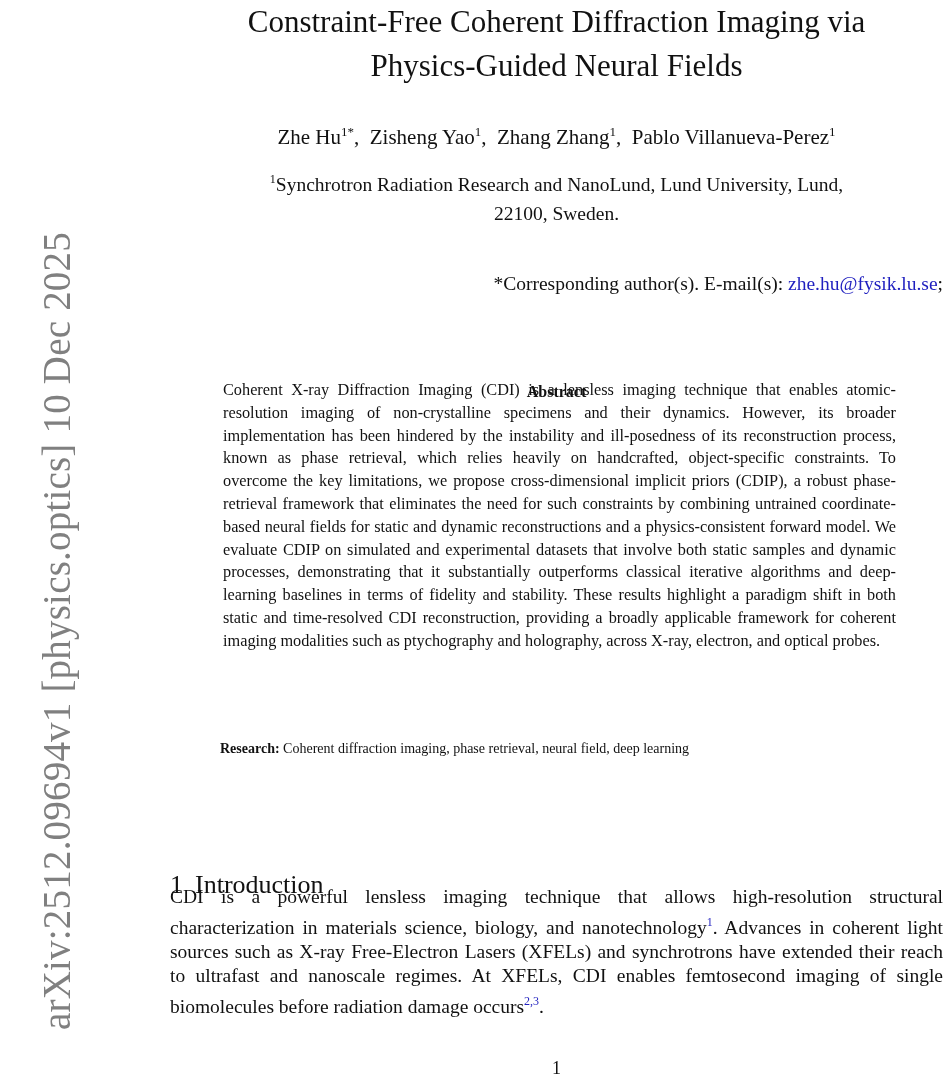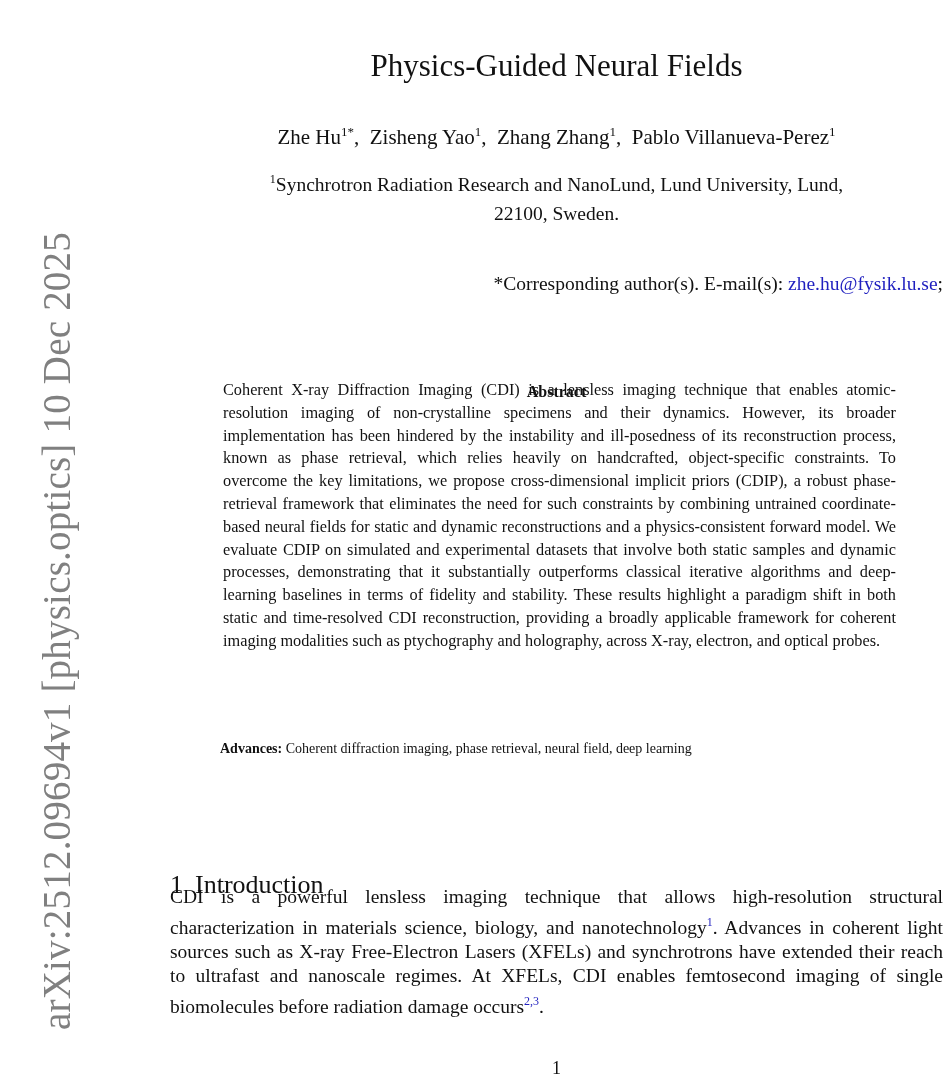--- a/index.html
+++ b/index.html
@@ -65,21 +65,21 @@
     }
   </style>
 </head>
 <body>
 
 <div class="sidebar">
   <div class="sidebar-text">arXiv:2512.09694v1  [physics.optics]  10 Dec 2025</div>
 </div>
 
 <h1 class="title">
-  <br>
+  <span>Constraint-Free Coherent Diffraction Imaging via</span><br>
   <span>Physics-Guided Neural Fields</span>
 </h1>
 
 <div class="authors">
   <span><span>Zhe Hu</span><sup>1*</sup></span>,&nbsp;
   <span><span>Zisheng Yao</span><sup>1</sup></span>,&nbsp;
   <span><span>Zhang Zhang</span><sup>1</sup></span>,&nbsp;
   <span><span>Pablo Villanueva-Perez</span><sup>1</sup></span>
 </div>
 
@@ -89,21 +89,21 @@
 </div>
 
 <div class="corresp">
   <span>*Corresponding author(s). E-mail(s): </span><a class="link">zhe.hu@fysik.lu.se</a><span>;</span>
 </div>
 
 <div class="abstract-heading">Abstract</div>
 <p class="abstract-body">Coherent X-ray Diffraction Imaging (CDI) is a lensless imaging technique that enables atomic-resolution imaging of non-crystalline specimens and their dynam­ics. However, its broader implementation has been hindered by the instability and ill-posedness of its reconstruction process, known as phase retrieval, which relies heavily on handcrafted, object-specific constraints. To overcome the key limitations, we propose cross-dimensional implicit priors (CDIP), a robust phase-retrieval framework that eliminates the need for such constraints by combining untrained coordinate-based neural fields for static and dynamic reconstructions and a physics-consistent forward model. We evaluate CDIP on simulated and experimental datasets that involve both static samples and dynamic processes, demonstrating that it substantially outperforms classical iterative algorithms and deep-learning baselines in terms of fidelity and stability. These results highlight a paradigm shift in both static and time-resolved CDI reconstruction, provid­ing a broadly applicable framework for coherent imaging modalities such as ptychography and holography, across X-ray, electron, and optical probes.</p>
 
 <div class="keywords">
-  <b>Advances:</b><span> Coherent diffraction imaging, phase retrieval, neural field, deep learning</span>
+  <b>Research:</b><span> Coherent diffraction imaging, phase retrieval, neural field, deep learning</span>
 </div>
 
 <h2 class="section-title">
   <span class="num">1</span><span>Introduction</span>
 </h2>
 
 <p class="intro-body">
   <span>CDI is a powerful lensless imaging technique that allows high-resolution structural characterization in materials science, biology, and nanotechnology</span><sup>1</sup><span>. Advances in coherent light sources such as X-ray Free-Electron Lasers (XFELs) and synchrotrons have extended their reach to ultrafast and nanoscale regimes. At XFELs, CDI enables femtosecond imaging of single biomolecules before radiation damage occurs</span><sup>2,3</sup><span>.</span>
 </p>
 

